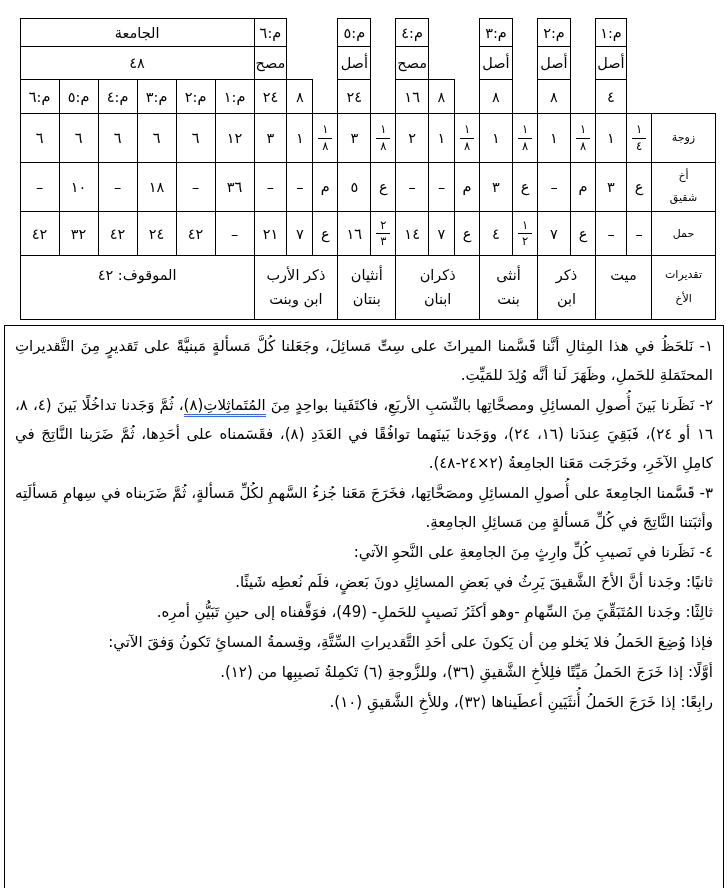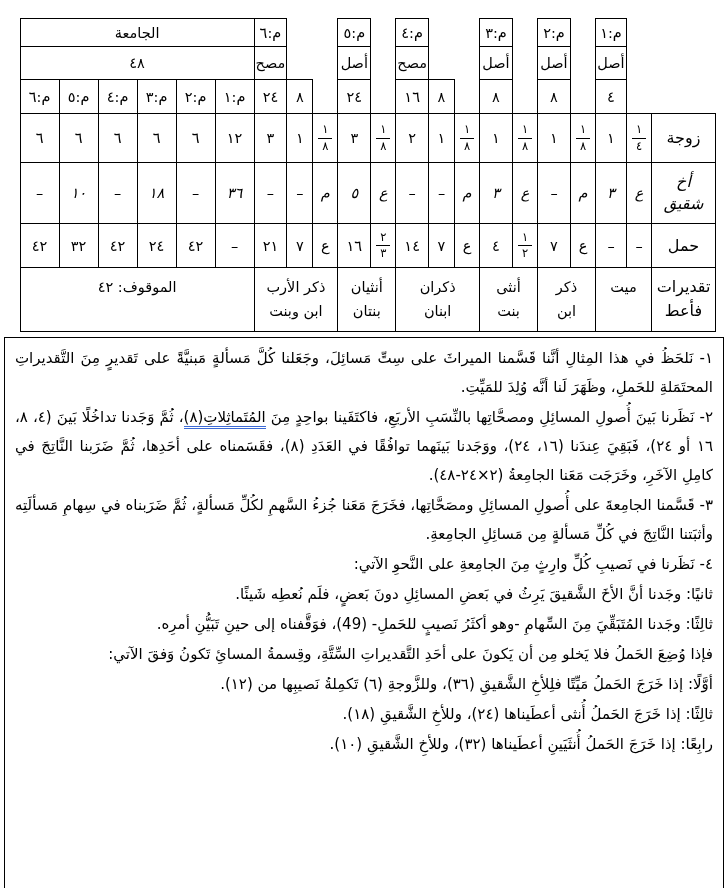--- a/index.html
+++ b/index.html
@@ -4,24 +4,24 @@
 <style>
   html,body{margin:0;padding:0;background:#fff;color:#000;}
   body{width:728px;height:888px;overflow:hidden;direction:rtl;
        font-family:"DejaVu Sans",sans-serif;}
   
   .tbl-wrap{padding-top:18px;}
   table{border-collapse:collapse;table-layout:fixed;margin-right:12px;margin-left:auto;}
   td{border:none;text-align:center;vertical-align:middle;font-size:14.5px;padding:1px;overflow:hidden;}
   td.b{border:1px solid #000;}
   tr.hA{height:28px;} tr.hB{height:33px;} tr.hC{height:34px;}
-  tr.r-wife{height:49px;} tr.r-bro{height:61px;font-style:italic;} tr.r-fet{height:44px;}
+  tr.r-wife{height:49px;} tr.r-bro{height:49px;} tr.r-fet{height:44px;}
   tr.r-est{height:64px;}
   tr.r-est td{vertical-align:top;padding-top:7px;line-height:24px;}
-  td.lbl{font-size:16px;line-height:22px;}
+  td.lbl{font-size:11px;line-height:22px;}
   .frac{display:inline-block;vertical-align:middle;font-size:11.5px;line-height:1.15;}
   .frac .n{display:block;border-bottom:1px solid #000;padding:0 4px 1px;}
   .frac .d{display:block;padding-top:1px;}
   col.c-lbl{width:64px;} col.c-frac{width:25px;} col.c-s26{width:26px;}
   col.c-s30{width:31px;} col.c-s33{width:33px;} col.c-jam{width:39px;}
   
   .notes{margin:5px 4px 0 4px;border:1px solid #000;height:636px;box-sizing:border-box;
          padding:5px 10px 0 10px;text-align:justify;font-size:15px;line-height:29px;}
   .notes p{margin:1px 0;}
   .u{border-bottom:3px double #3D6BD6;}
@@ -182,21 +182,21 @@
           <td class="b">–</td>
           <td class="b">٤٢</td>
           <td class="b">٢٤</td>
           <td class="b">٤٢</td>
           <td class="b">٣٢</td>
           <td class="b">٤٢</td>
         </tr>
     <tr class="r-est">
       <td class="b lbl">
             <div>تقديرات</div>
-            <div>فأعط</div>
+            <div>الأخ</div>
           </td>
       <td class="b" colspan="2">
             <div>ميت</div>
           </td>
       <td class="b" colspan="2">
             <div>ذكر</div>
             <div>ابن</div>
           </td>
       <td class="b" colspan="2">
             <div>أنثى</div>
@@ -224,15 +224,14 @@
 
 <div class="notes">
   <p><span>١- نَلحَظُ في هذا المِثالِ أنَّنا قَسَّمنا الميراثَ على سِتِّ مَسائِلَ، وجَعَلنا كُلَّ مَسألةٍ مَبنيَّةً على تَقديرٍ مِنَ التَّقديراتِ المحتَمَلةِ للحَملِ، وظَهَرَ لَنا أنَّه وُلِدَ للمَيِّتِ.</span></p>
   <p><span>٢- نَظَرنا بَينَ أُصولِ المسائِلِ ومصحَّاتِها بالنِّسَبِ الأربَعِ، فاكتَفَينا بواحِدٍ مِنَ </span><span class="u">المُتَماثِلاتِ(٨)</span><span>، ثُمَّ وَجَدنا تداخُلًا بَينَ (٤، ٨، ١٦ أو ٢٤)، فَبَقِيَ عِندَنا (١٦، ٢٤)، ووَجَدنا بَينَهما توافُقًا في العَدَدِ (٨)، فقَسَمناه على أحَدِها، ثُمَّ ضَرَبنا النَّاتِجَ في كامِلِ الآخَرِ، وخَرَجَت مَعَنا الجامِعةُ (٢×٢٤-٤٨).</span></p>
   <p><span>٣- قَسَّمنا الجامِعةَ على أُصولِ المسائِلِ ومصَحَّاتِها، فخَرَجَ مَعَنا جُزءُ السَّهمِ لكُلِّ مَسألةٍ، ثُمَّ ضَرَبناه في سِهامِ مَسألَتِه وأثبَتنا النَّاتِجَ في كُلِّ مَسألةٍ مِن مَسائِلِ الجامِعةِ.</span></p>
   <p><span>٤- نَظَرنا في نَصيبِ كُلِّ وارِثٍ مِنَ الجامِعةِ على النَّحوِ الآتي:</span></p>
   <p><span>ثانيًا: وجَدنا أنَّ الأخَ الشَّقيقَ يَرِثُ في بَعضِ المسائِلِ دونَ بَعضٍ، فلَم نُعطِه شَيئًا.</span></p>
   <p><span>ثالِثًا: وجَدنا المُتَبَقِّيَ مِنَ السِّهامِ -وهو أكثَرُ نَصيبٍ للحَملِ- (49)، فوَقَّفناه إلى حينِ تَبَيُّنِ أمرِه.</span></p>
   <p><span>فإذا وُضِعَ الحَملُ فلا يَخلو مِن أن يَكونَ على أحَدِ التَّقديراتِ السِّتَّةِ، وقِسمةُ المسائِ تَكونُ وَفقَ الآتي:</span></p>
   <p><span>أوَّلًا: إذا خَرَجَ الحَملُ مَيِّتًا فلِلأخِ الشَّقيقِ (٣٦)، وللزَّوجةِ (٦) تَكمِلةُ نَصيبِها من (١٢).</span></p>
-  <p><span>ثالِثًا: إذا خَرَجَ الحَملُ أُنثى أعطَيناها (٢٤)، وللأخِ الشَّقيقِ (١٨).</span></p>
   <p><span>رابِعًا: إذا خَرَجَ الحَملُ أُنثَيَينِ أعطَيناها (٣٢)، وللأخِ الشَّقيقِ (١٠).</span></p>
 </div>
 
 </body></html>

